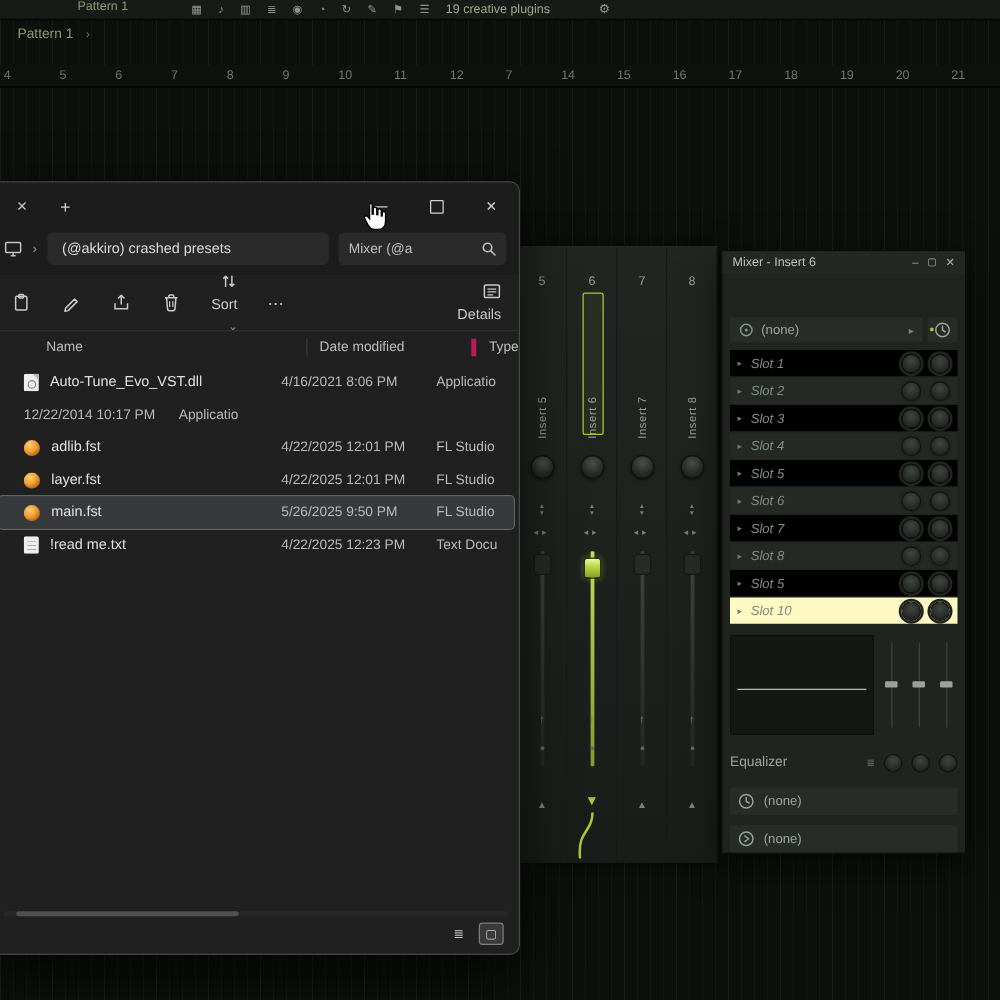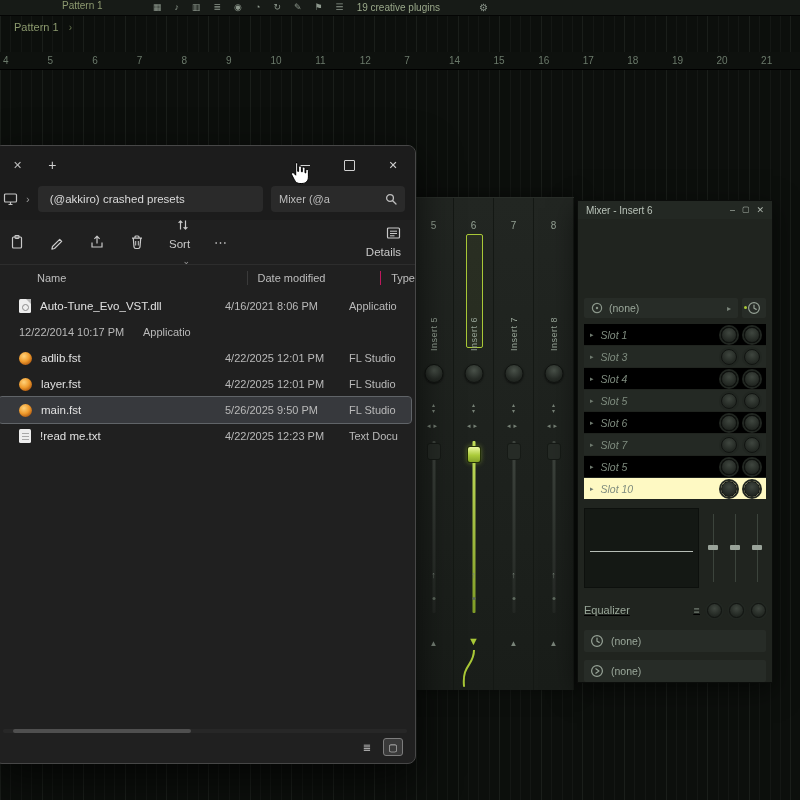--- a/index.html
+++ b/index.html
@@ -95,21 +95,21 @@
   .sknob.sm{width:13px;height:13px;}
   .mp-eq{margin-top:9px;height:80px;display:flex;gap:5px;}
   .eq-display{flex:1;background:#141814;border:1px solid #0d100d;position:relative;}
   .eq-display::after{content:"";position:absolute;left:5px;right:5px;top:54%;height:1px;
     background:#d2dbd2;opacity:.85;}
   .eq-sliders{width:58px;display:flex;justify-content:space-between;padding:4px 2px;}
   .vsl{width:14px;position:relative;}
   .vsl::before{content:"";position:absolute;left:50%;top:2px;bottom:2px;width:1px;background:#3c443c;}
   .vsl i{position:absolute;top:46%;left:50%;transform:translateX(-50%);width:10px;height:5px;
     background:#99a399;border-radius:1px;}
-  .mp-eqrow{margin-top:10px;height:24px;display:flex;align-items:center;gap:7px;text-decoration:underline;}
+  .mp-eqrow{margin-top:10px;height:24px;display:flex;align-items:center;gap:7px;}
   .mp-eqrow .lbl{font-size:11px;color:#9aa89a;}
   .mp-eqrow .sp{flex:1;}
   .mp-eqrow .mini{font-size:8px;color:#6f7a6f;}
   .mp-row{margin-top:8px;height:22px;background:#272c27;border-radius:2px;display:flex;
     align-items:center;gap:7px;padding:0 6px;font-size:10.5px;color:#9aa79a;}
 
   
   #explorer{position:absolute;left:-6px;top:145px;width:420px;height:617px;z-index:3;
     background:#202020;border:1px solid #474747;border-radius:8px;overflow:hidden;
     box-shadow:0 14px 44px rgba(0,0,0,.7);color:#e3e3e3;}
@@ -132,21 +132,21 @@
   .x-cmdbar{height:44px;display:flex;align-items:center;padding:0 14px;gap:24px;
     border-bottom:1px solid #2d2d2d;background:#202020;color:#c9c9c9;}
   .cmd-ico{display:flex;}
   .sortgrp,.details{display:flex;align-items:flex-end;gap:6px;font-size:11.5px;flex-direction:column;}
   .more{font-size:13px;letter-spacing:1px;}
   .cmd-sp{flex:1;}
   .caret{font-size:9px;color:#9a9a9a;}
   .x-header{height:26px;display:flex;align-items:center;padding-left:24px;font-size:11px;color:#bdbdbd;}
   .hc1{width:212px;padding-left:18px;}
   .hc2{width:124px;border-left:1px solid #3a3a3a;padding-left:10px;height:14px;line-height:14px;}
-  .hc3{flex:1;border-left:1px solid #be185d;padding-left:10px;height:14px;line-height:14px;}
+  .hc3{flex:1;border-left:4px solid #be185d;padding-left:10px;height:14px;line-height:14px;}
   .x-rows{padding:2px 4px 0 4px;}
   .frow{height:26px;display:flex;align-items:center;padding-left:20px;font-size:11.5px;border-radius:3px;}
   .frow.selected{background:#37393d;outline:1px solid #606468;}
   .fc1{width:206px;display:flex;align-items:center;gap:9px;color:#e0e0e0;white-space:nowrap;overflow:hidden;}
   .fc2{width:124px;color:#b9b9b9;font-size:11px;white-space:nowrap;}
   .fc3{flex:1;color:#b9b9b9;font-size:11px;white-space:nowrap;overflow:hidden;}
   .fi{width:12px;height:14px;flex:0 0 auto;position:relative;}
   .fi.dll{background:#ededed;border-radius:1.5px;}
   .fi.dll::before{content:"";position:absolute;right:0;top:0;width:0;height:0;border-style:solid;
     border-width:0 5px 5px 0;border-color:transparent #b5b5b5 transparent transparent;}
@@ -323,20 +323,27 @@
     <div class="mp-slots">
       <div class="mp-slot">
           <span class="tri">▸</span>
           <span class="lbl">Slot 1</span>
           <span class="sp"></span>
           <span class="sknob"></span>
           <span class="sknob"></span>
         </div>
       <div class="mp-slot">
           <span class="tri">▸</span>
+          <span class="lbl">Slot 2</span>
+          <span class="sp"></span>
+          <span class="sknob"></span>
+          <span class="sknob"></span>
+        </div>
+      <div class="mp-slot">
+          <span class="tri">▸</span>
           <span class="lbl">Slot 3</span>
           <span class="sp"></span>
           <span class="sknob"></span>
           <span class="sknob"></span>
         </div>
       <div class="mp-slot">
           <span class="tri">▸</span>
           <span class="lbl">Slot 4</span>
           <span class="sp"></span>
           <span class="sknob"></span>
@@ -352,20 +359,27 @@
       <div class="mp-slot">
           <span class="tri">▸</span>
           <span class="lbl">Slot 6</span>
           <span class="sp"></span>
           <span class="sknob"></span>
           <span class="sknob"></span>
         </div>
       <div class="mp-slot">
           <span class="tri">▸</span>
           <span class="lbl">Slot 7</span>
+          <span class="sp"></span>
+          <span class="sknob"></span>
+          <span class="sknob"></span>
+        </div>
+      <div class="mp-slot">
+          <span class="tri">▸</span>
+          <span class="lbl">Slot 8</span>
           <span class="sp"></span>
           <span class="sknob"></span>
           <span class="sknob"></span>
         </div>
       <div class="mp-slot">
           <span class="tri">▸</span>
           <span class="lbl">Slot 5</span>
           <span class="sp"></span>
           <span class="sknob"></span>
           <span class="sknob"></span>

